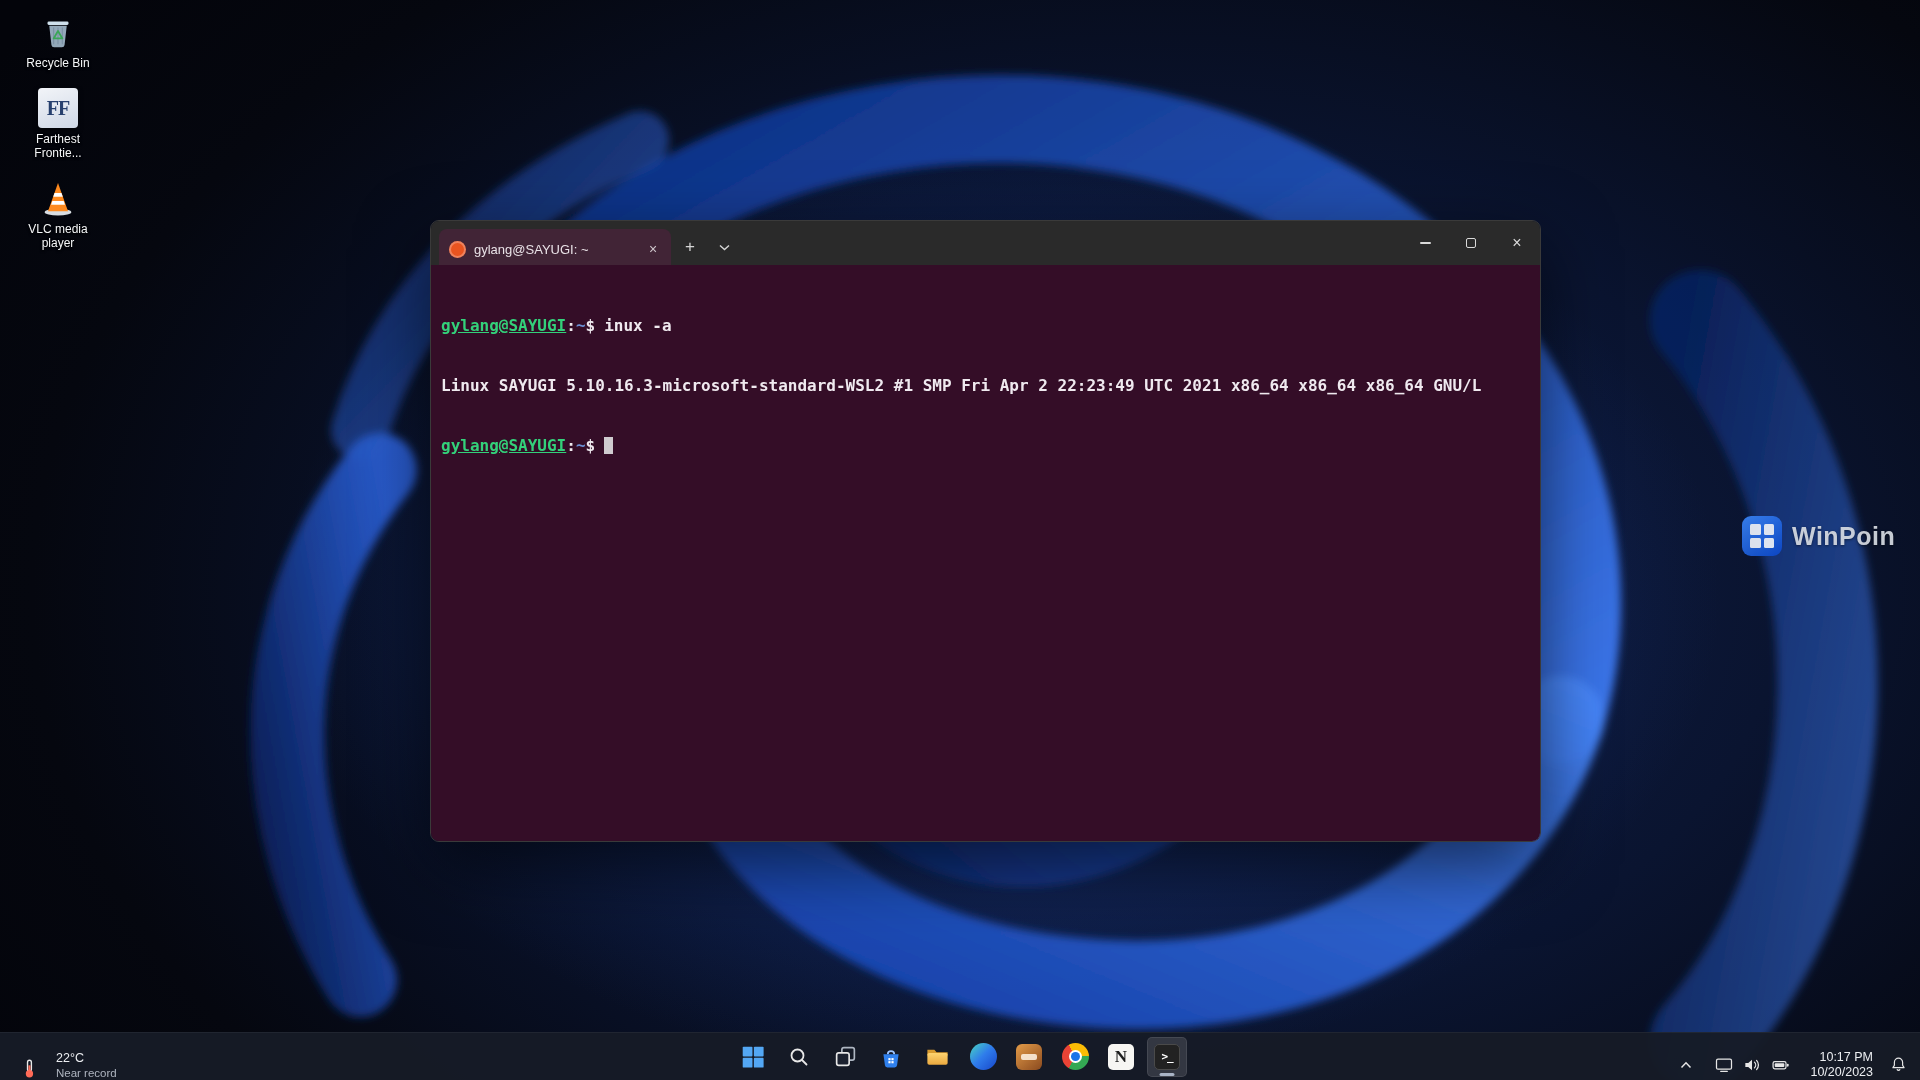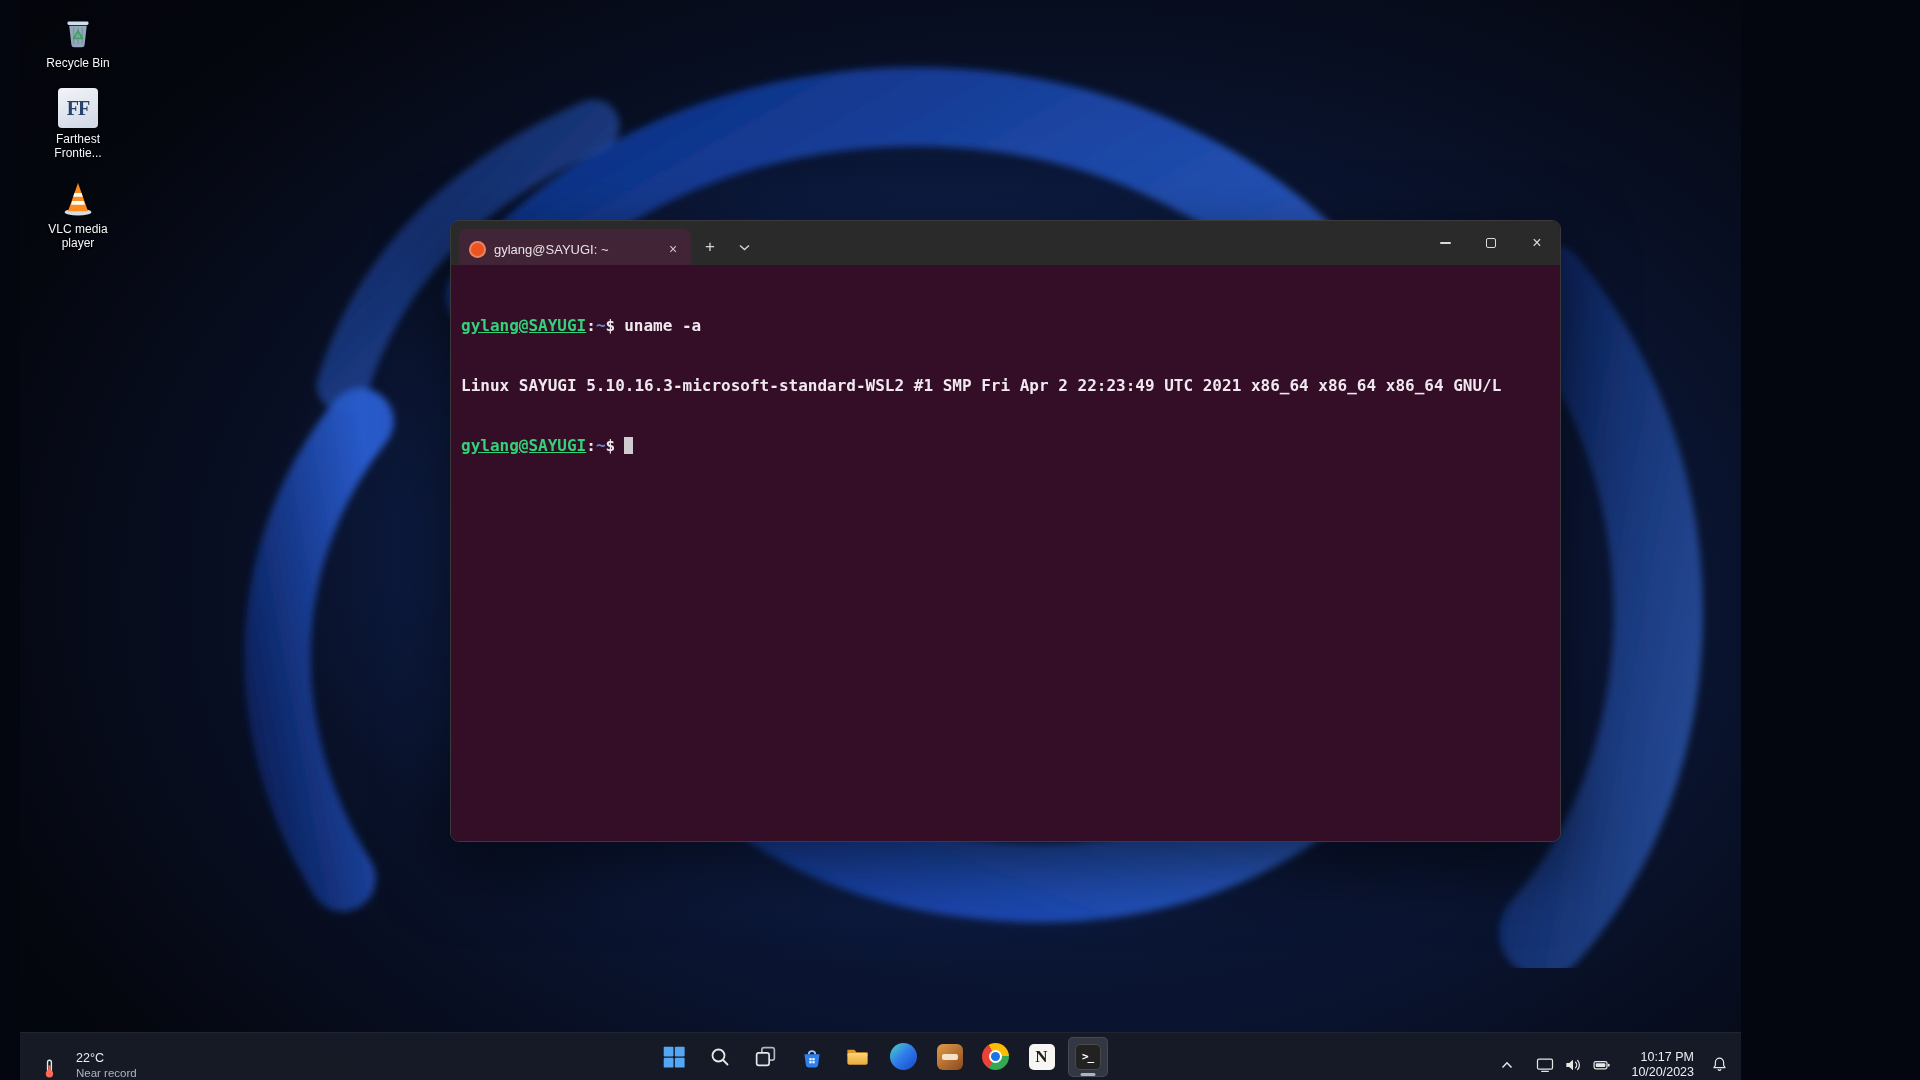--- a/index.html
+++ b/index.html
@@ -1,18 +1,18 @@
 <!DOCTYPE html>
 <html><head>
 <meta charset="utf-8">
 <style>
   * { margin:0; padding:0; box-sizing:border-box; }
   html,body { width:1920px; height:1080px; overflow:hidden; background:#04060f; font-family:"Liberation Sans", sans-serif; }
-  .stage { position:relative; width:1721px; height:1080px; overflow:hidden;
-    background: radial-gradient(1400px 950px at 60% 55%, #101f4a 0%, #0a1430 45%, #05070f 80%, #03040a 100%); margin-left: 20px; }
+  .stage { position:relative; width:1920px; height:1080px; overflow:hidden;
+    background: radial-gradient(1400px 950px at 60% 55%, #101f4a 0%, #0a1430 45%, #05070f 80%, #03040a 100%); }
 
   
   .bloom { position:absolute; inset:0; z-index:0; }
 
   
   .dicons { position:absolute; top:10px; left:12px; z-index:2; display:flex; flex-direction:column; gap:18px; }
   .dicon { width:92px; display:flex; flex-direction:column; align-items:center; gap:4px; cursor:default; }
   .dicon .dlabel { font-size:12px; line-height:14px; color:#f4f6f8; text-align:center; text-shadow:0 1px 3px rgba(0,0,0,.9), 0 0 2px rgba(0,0,0,.8); max-width:88px; }
   .ff-tile { width:40px; height:40px; border-radius:4px; background:linear-gradient(160deg,#f2f4f8,#cfd8e6); display:flex; align-items:center; justify-content:center;
     box-shadow:0 2px 5px rgba(0,0,0,.55); font-family:"Liberation Serif", serif; font-weight:bold; font-size:20px; color:#27406e; letter-spacing:-1px; }
@@ -191,21 +191,21 @@
         <span class="wc-btn">
             <span class="max-box"></span>
           </span>
         <span class="wc-btn">
             <span class="wc-close-glyph">×</span>
           </span>
       </div>
     </div>
 
     <div class="term-body">
-      <div class="tline"><span class="tgreen">gylang@SAYUGI</span><span>:</span><span class="tblue">~</span><span>$</span><span class="tcmd">uname -a</span></div>
+      <div class="tline"><span class="tgreen">gylang@SAYUGI</span><span>:</span><span class="tblue">~</span><span>$</span><span class="tcmd">inux -a</span></div>
       <div class="tline">Linux SAYUGI 5.10.16.3-microsoft-standard-WSL2 #1 SMP Fri Apr 2 22:23:49 UTC 2021 x86_64 x86_64 x86_64 GNU/L</div>
       <div class="tline"><span class="tgreen">gylang@SAYUGI</span><span>:</span><span class="tblue">~</span><span>$</span><span class="cursor cursor-gap"></span></div>
     </div>
   </div>
 
   <div class="taskbar">
 
     <div class="tb-left">
       <span>
         <svg width="22" height="22" viewBox="0 0 24 24">

